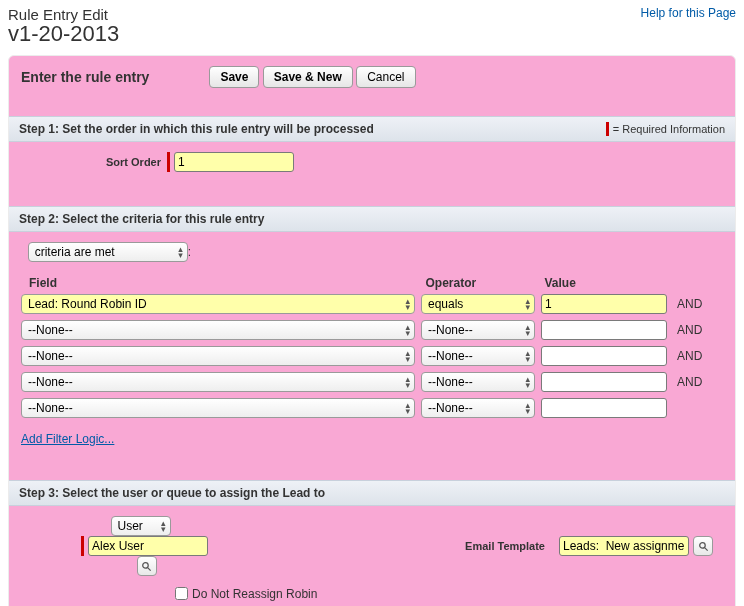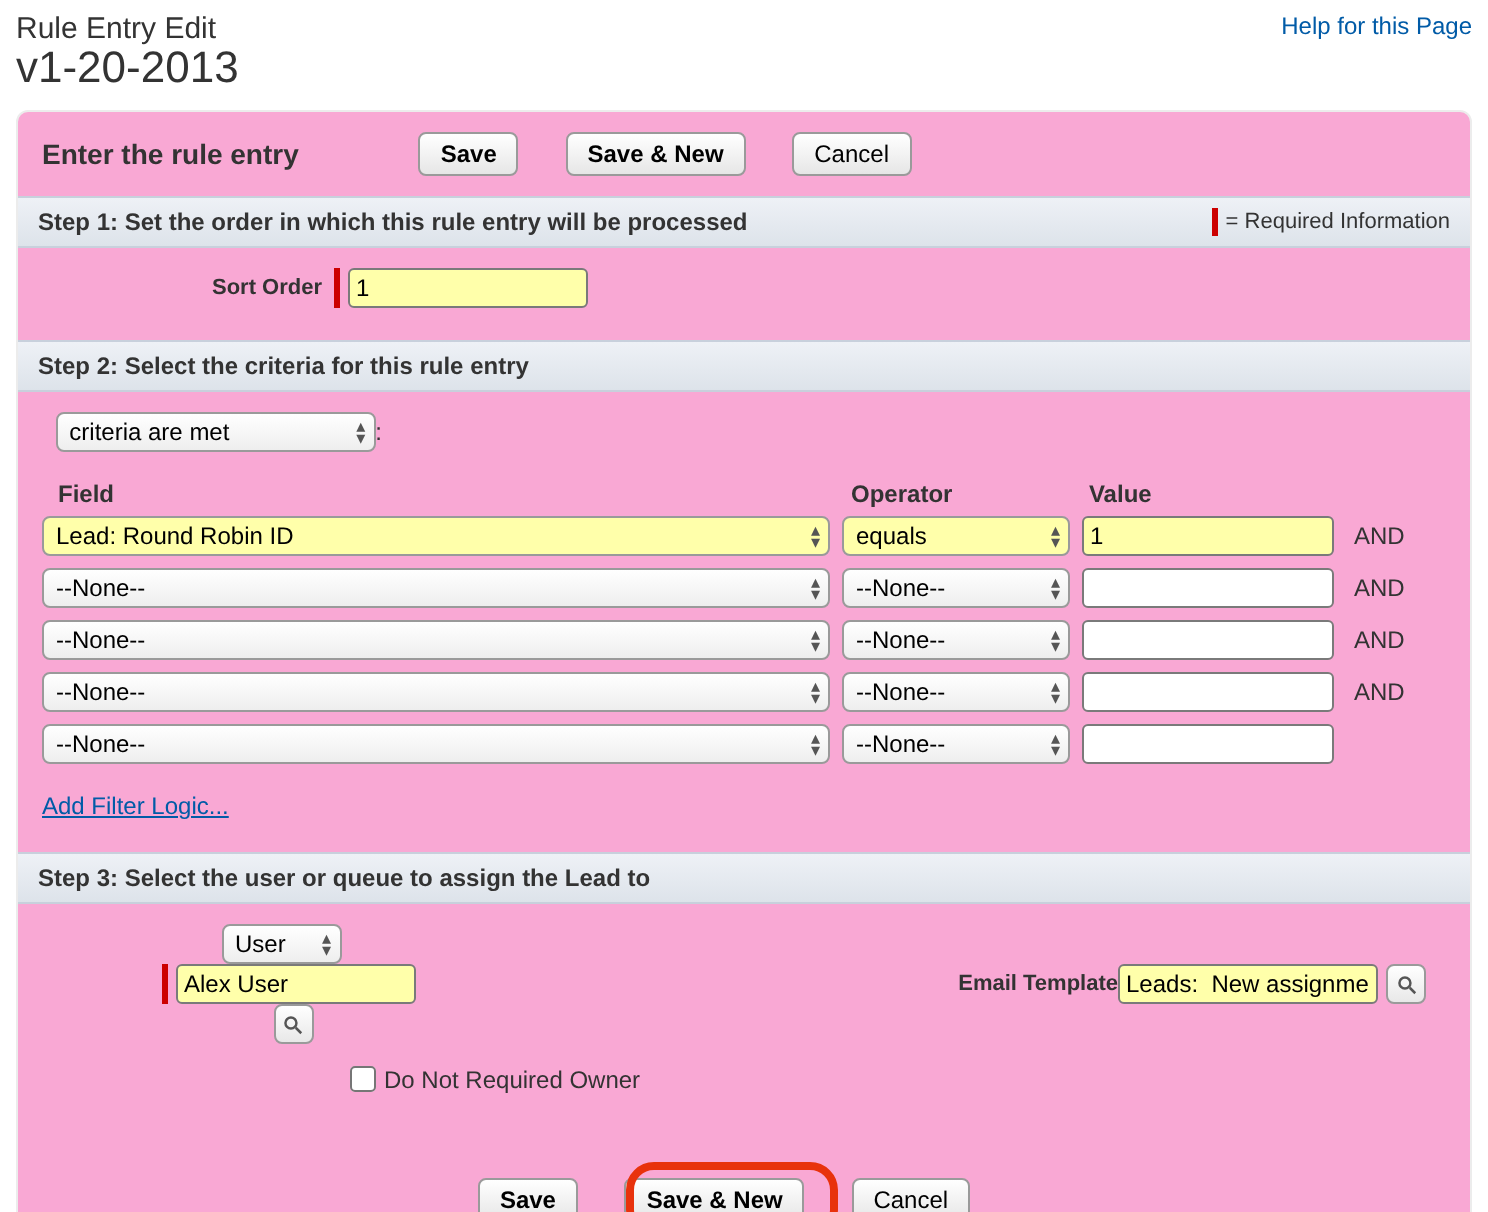--- a/index.html
+++ b/index.html
@@ -60,36 +60,36 @@
 
   .btn {
     display: inline-block;
     font-family: inherit;
     font-size: 12px;
     padding: 3px 10px;
     border: 1px solid #9a9a9a;
     border-radius: 4px;
     background: linear-gradient(#ffffff, #e6e6e6);
     cursor: pointer;
-    margin-right: 20px;
+    margin-right: 0;
   }
   .btn.bold { font-weight: bold; }
 
   .step-hdr {
     background: linear-gradient(#eef1f6, #dde3ea);
     border-top: 1px solid #c8d0dc;
     border-bottom: 1px solid #c8d0dc;
     padding: 5px 10px;
     font-size: 12px;
     font-weight: bold;
     color: #333;
     display: flex;
     justify-content: space-between;
     align-items: center;
-    margin-top: 6px;
+    margin-top: 24px;
   }
 
   .req-note {
     font-weight: normal;
     font-size: 11px;
     display: inline-flex;
     align-items: center;
   }
   .req-bar, .req-bar-s {
     display: inline-block;
@@ -236,21 +236,21 @@
     margin-left:4px;cursor:pointer;
   }
   .lookup-icon svg{width:11px;height:11px;}
 
   .email-tmpl-area{
     margin-left:auto;
     display:flex;align-items:center;
     padding-right:10px;
   }
   .email-tmpl-area .lbl{
-    font-weight:bold;font-size:11px;
+    font-weight:bold;font-size:11px;margin-right:14px;
   }
   .email-tmpl-input{ width:130px; }
 
   .dnr-row{
     padding-left:150px;
     margin-top:8px;
     display:flex;align-items:center;
   }
   .dnr-row input{margin-right:4px;}
 
@@ -399,21 +399,21 @@
             <svg viewBox="0 0 16 16">
                 <circle cx="6.5" cy="6.5" r="4" fill="none" stroke="#555" stroke-width="1.8"></circle>
                 <line x1="10" y1="10" x2="14" y2="14" stroke="#555" stroke-width="1.8"></line>
               </svg>
           </span>
         </div>
       </div>
 
       <div class="dnr-row">
         <input type="checkbox" style="">
-        <span>Do Not Required Owner</span>
+        <span>Do Not Reassign Robin</span>
       </div>
     </div>
 
     <div class="bottom-btns">
       <button class="btn bold" id="b-save">Save</button>
       <button class="btn bold" id="b-savenew">Save &amp; New</button>
       <button class="btn" id="b-cancel">Cancel</button>
       <div class="highlight-ring" id="ring" style="left: 304.312px; top: -8px; width: 98.0469px; height: 30px;"></div>
     </div>
 

